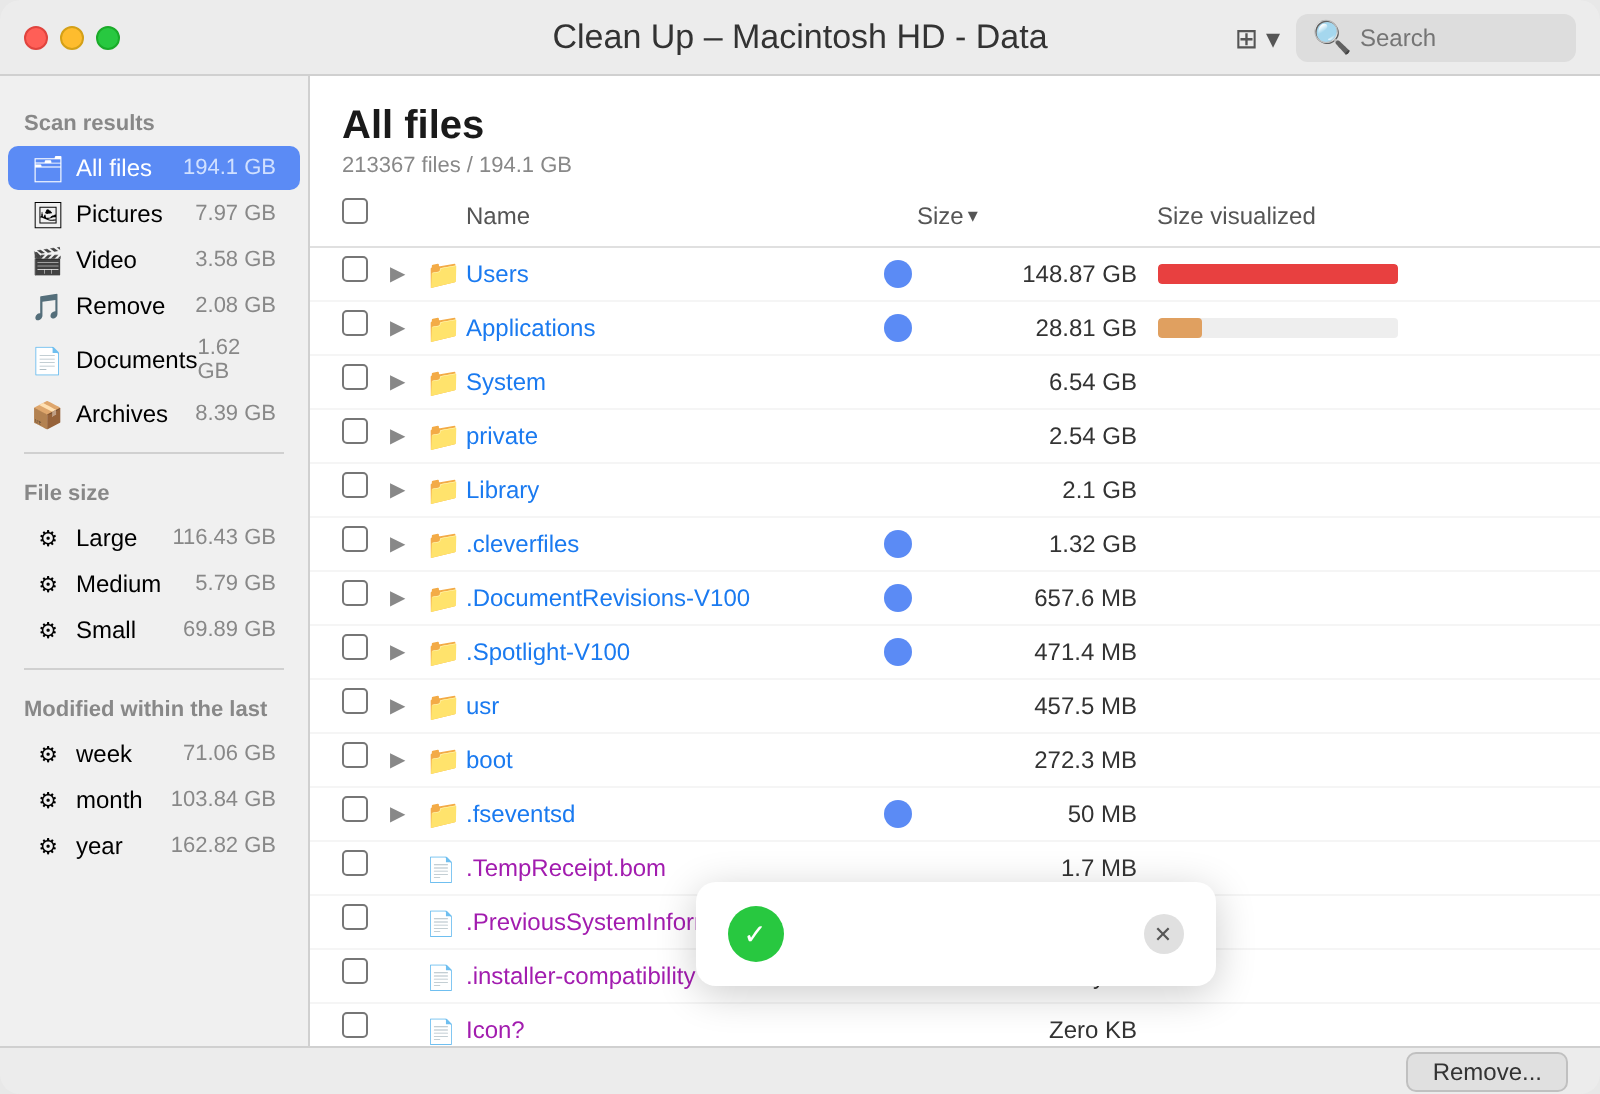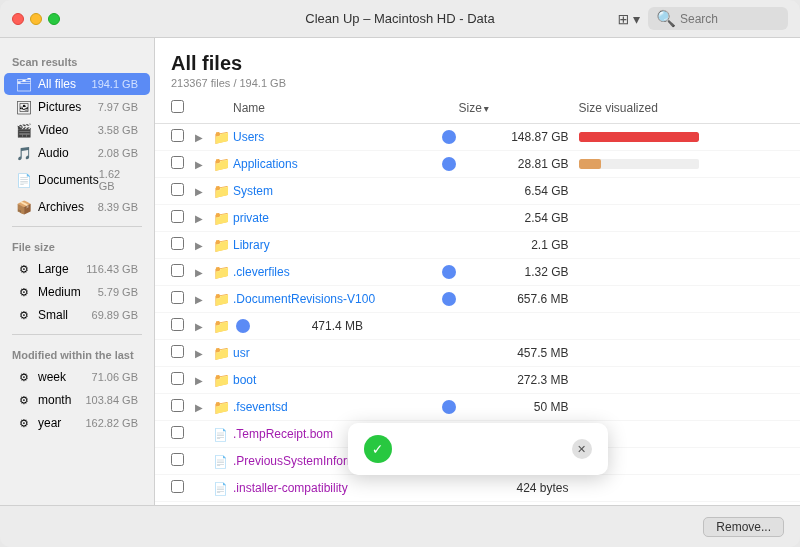--- a/index.html
+++ b/index.html
@@ -34,21 +34,21 @@
       height: 12px;
       border-radius: 50%;
     }
     .tl-red { background: #ff5f57; border: 1px solid #e0443e; }
     .tl-yellow { background: #febc2e; border: 1px solid #d4a017; }
     .tl-green { background: #28c840; border: 1px solid #1aab29; }
     .title-bar-title {
       position: absolute;
       left: 50%;
       transform: translateX(-50%);
-      font-size: 13px;
+      font-size: 17px;
       color: #333;
       font-weight: 500;
     }
     .title-bar-right {
       margin-left: auto;
       display: flex;
       align-items: center;
       gap: 8px;
     }
     .toolbar-icon {
@@ -303,21 +303,21 @@
       justify-content: center;
       font-size: 11px;
       color: #555;
       cursor: pointer;
       flex-shrink: 0;
     }
 
     
     .bottom-bar {
       background: #ececec;
-      height: 42px;
+      height: 24px;
       border-top: 1px solid #d0d0d0;
       display: flex;
       align-items: center;
       justify-content: flex-end;
       padding: 0 16px;
     }
     .remove-btn {
       background: #e0e0e0;
       border: 1px solid #c0c0c0;
       border-radius: 5px;
@@ -366,21 +366,21 @@
       <span class="sidebar-item-label">Pictures</span>
       <span class="sidebar-item-size">7.97 GB</span>
     </div>
     <div class="sidebar-item">
       <div class="sidebar-item-icon">🎬</div>
       <span class="sidebar-item-label">Video</span>
       <span class="sidebar-item-size">3.58 GB</span>
     </div>
     <div class="sidebar-item">
       <div class="sidebar-item-icon">🎵</div>
-      <span class="sidebar-item-label">Audio</span>
+      <span class="sidebar-item-label">Remove</span>
       <span class="sidebar-item-size">2.08 GB</span>
     </div>
     <div class="sidebar-item">
       <div class="sidebar-item-icon">📄</div>
       <span class="sidebar-item-label">Documents</span>
       <span class="sidebar-item-size">1.62 GB</span>
     </div>
     <div class="sidebar-item">
       <div class="sidebar-item-icon">📦</div>
       <span class="sidebar-item-label">Archives</span>
@@ -544,20 +544,21 @@
             </div>
       <div class="row-size">657.6 MB</div>
       <div class="row-visual"></div>
     </div>
           <div class="table-row">
       <div class="row-check">
         <input type="checkbox" style="">
       </div>
       <div class="row-expand">▶</div>
       <div class="row-icon"><span style="color:#5b8bf5;font-size:14px;">📁</span></div>
+      <div class="row-name ">.Spotlight-V100</div>
       <div class="row-info">
               <div class="info-dot-filled"></div>
             </div>
       <div class="row-size">471.4 MB</div>
       <div class="row-visual"></div>
     </div>
           <div class="table-row">
       <div class="row-check">
         <input type="checkbox" style="">
       </div>

